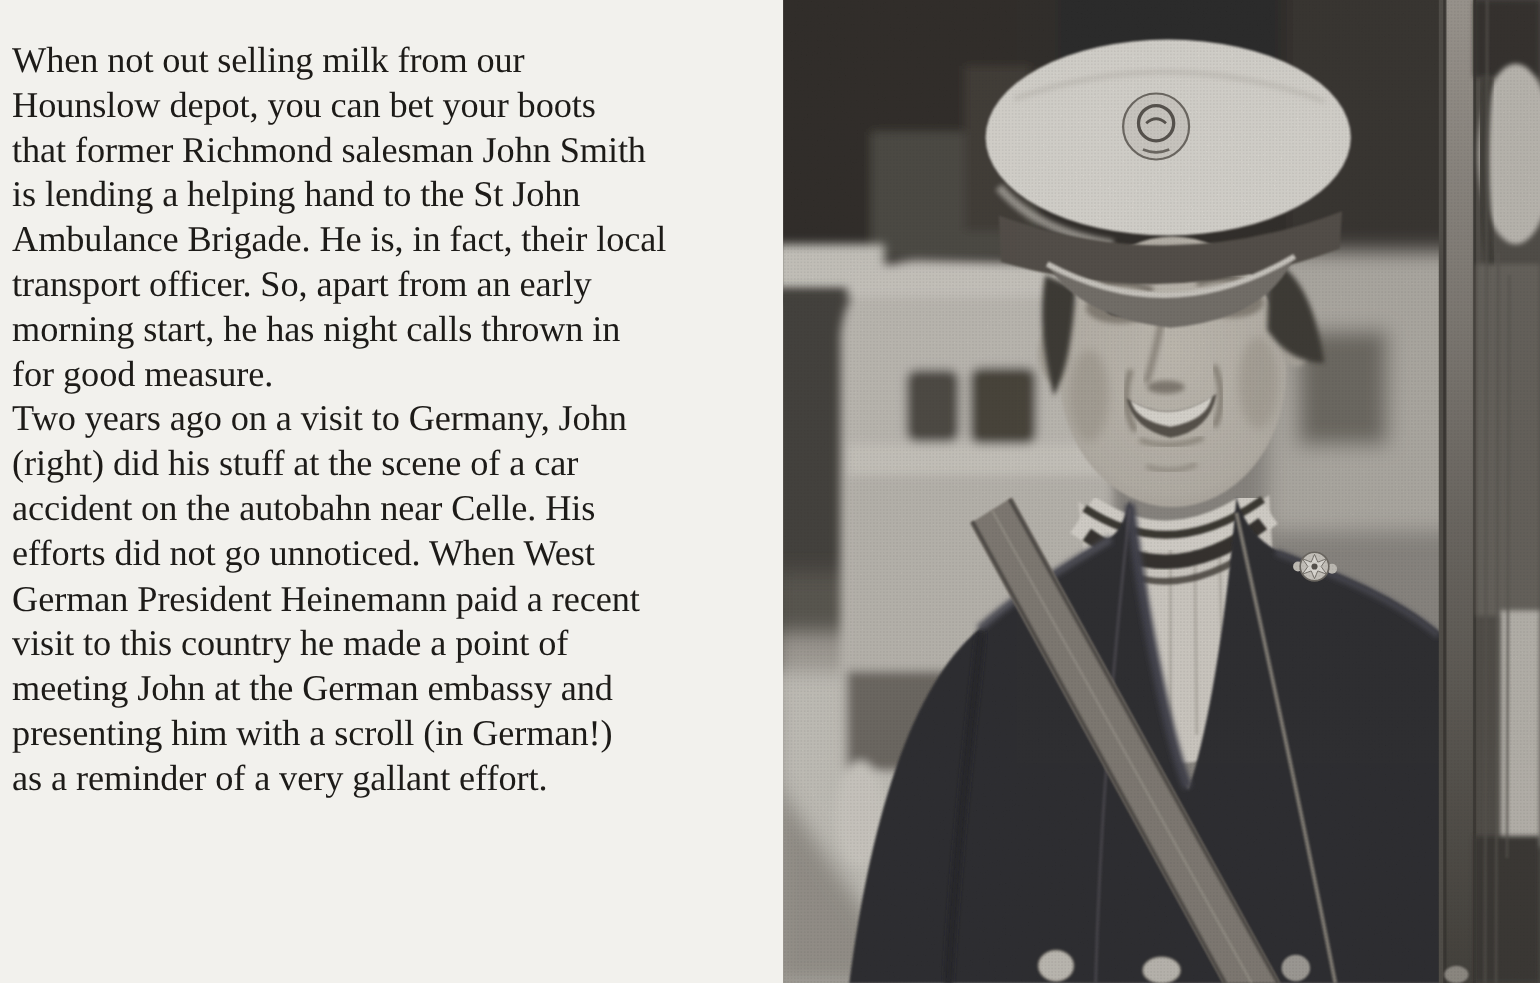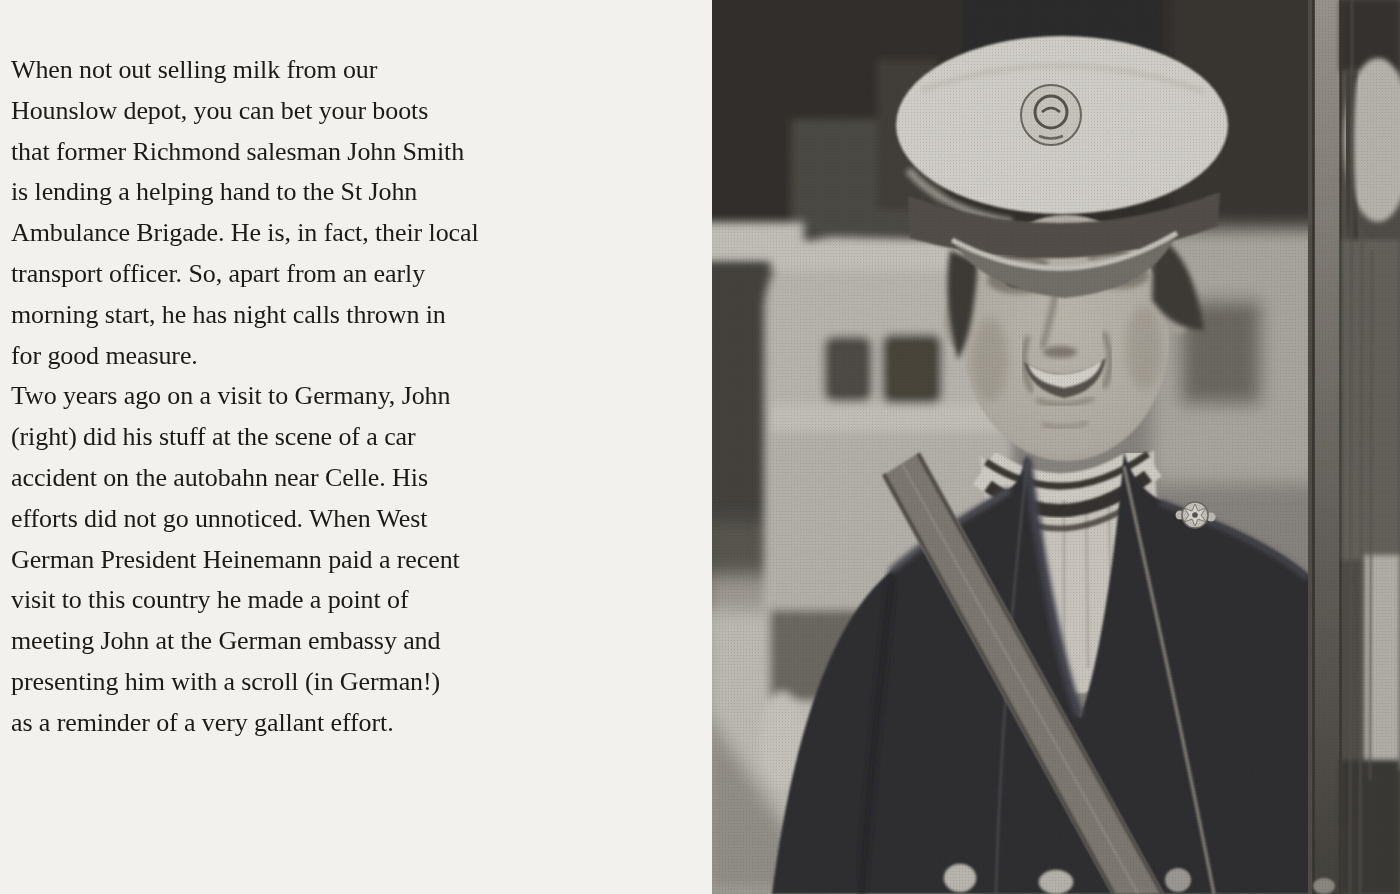--- a/index.html
+++ b/index.html
@@ -5,23 +5,23 @@
   html,body{margin:0;padding:0;background:#888;}
   .page{
     position:relative;
     width:1400px;height:894px;
     background:#f2f1ed;
     overflow:hidden;
     font-family:"Liberation Serif", serif;
   }
   .article-text{
     position:absolute;
-    left:11px;top:50px;
+    left:11px;top:35px;
     width:698px;
-    font-size:26px;
+    font-size:33px;
     line-height:40.8px;
     letter-spacing:-0.1px;
     color:#1d1b18;
     white-space:pre;
     text-rendering:optimizeLegibility;
   }
   .photo-figure{
     position:absolute;
     left:712px;top:0;
     width:688px;height:894px;

